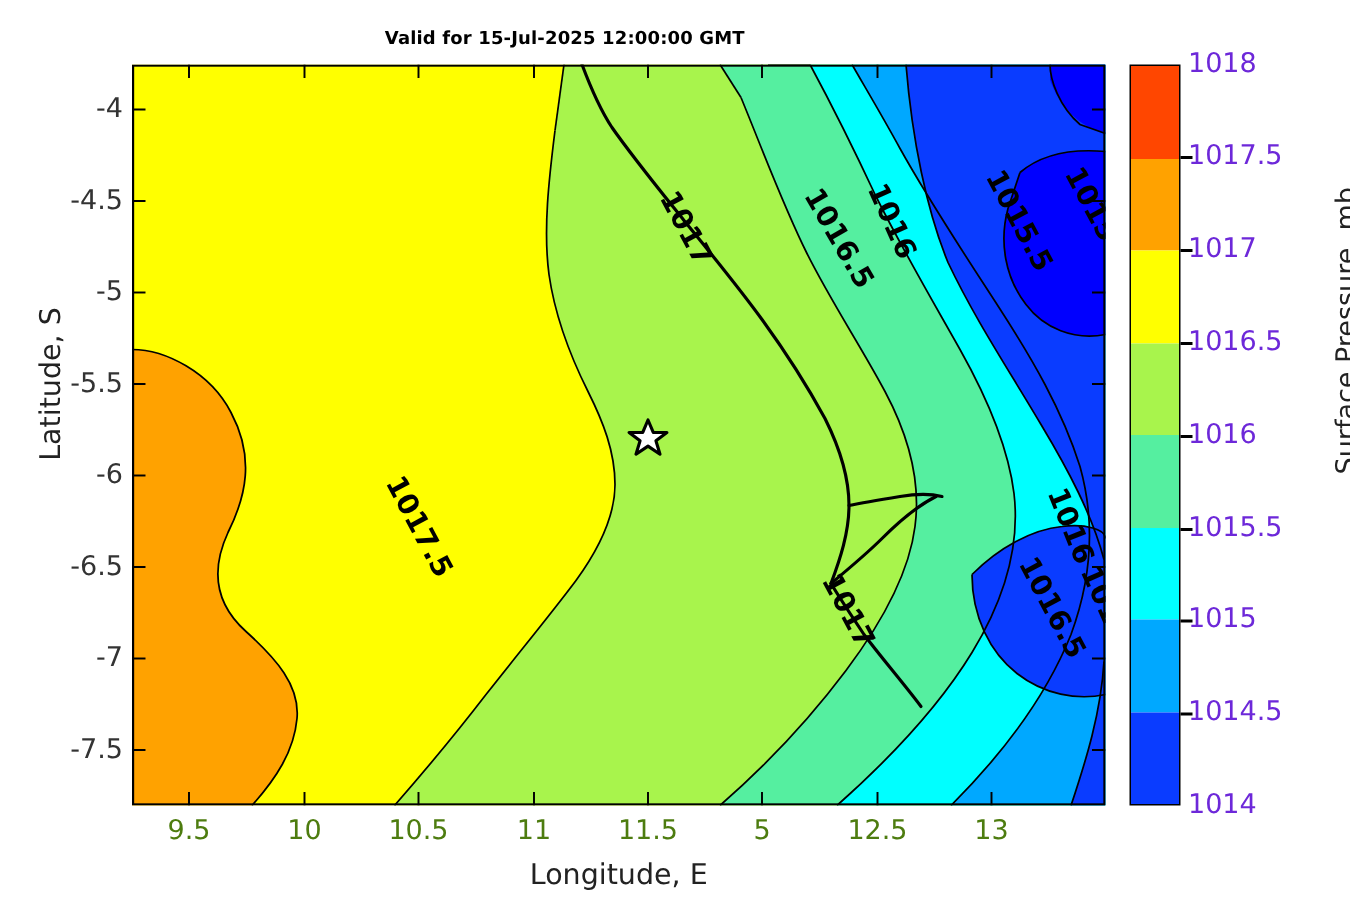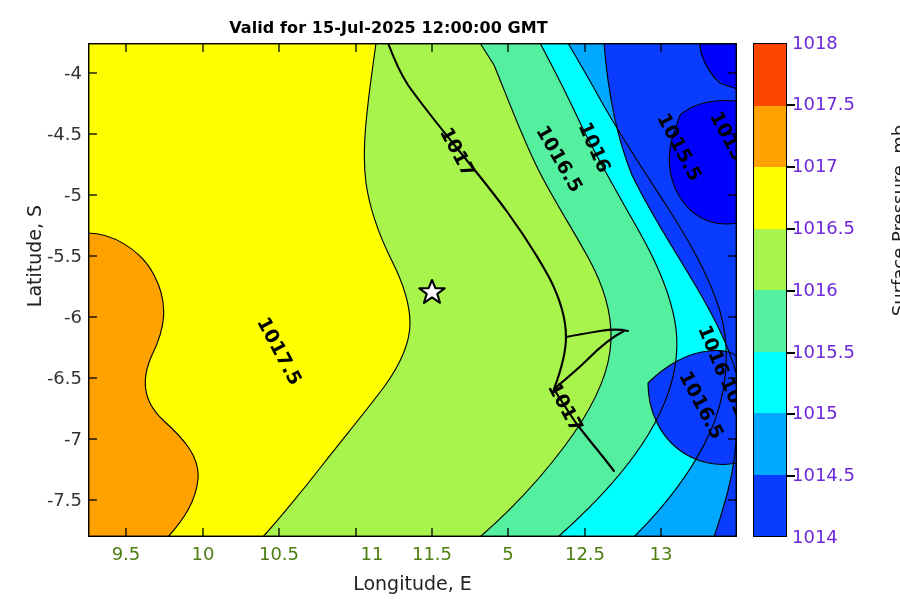--- a/index.html
+++ b/index.html
@@ -1,22 +1,22 @@
 <!DOCTYPE html>
 <html><head>
 <meta charset="utf-8">
 <style>
   html,body{margin:0;padding:0;background:#ffffff;}
   body{width:900px;height:600px;overflow:hidden;
        font-family:"DejaVu Sans","Liberation Sans",sans-serif;}
   #root{position:relative;width:900px;height:600px;background:#fff;}
 
   #title{
-    position:absolute;left:16px;top:18px;width:745px;text-align:center;
-    font-size:16px;font-weight:bold;color:#000;letter-spacing:0.1px;
+    position:absolute;left:4px;top:18px;width:745px;text-align:center;
+    font-size:12px;font-weight:bold;color:#000;letter-spacing:0.1px;
   }
 
   #plotwrap{position:absolute;left:88px;top:43px;width:649px;height:494px;}
   #plotsvg{display:block;width:649px;height:494px;}
 
   
   .ytick{
     position:absolute;right:0;width:58px;text-align:right;
     font-size:18px;color:#333;line-height:1;transform:translateY(-50%);
     white-space:nowrap;
@@ -224,21 +224,21 @@
     <div class="ytick" style="top:274px">-6</div>
     <div class="ytick" style="top:335px">-6.5</div>
     <div class="ytick" style="top:396px">-7</div>
     <div class="ytick" style="top:457px">-7.5</div>
   </div>
 
   <div id="xlabels">
     <div class="xtick" style="left:38px">9.5</div>
     <div class="xtick" style="left:115px">10</div>
     <div class="xtick" style="left:191px">10.5</div>
-    <div class="xtick" style="left:284px">11</div>
+    <div class="xtick" style="left:268px">11</div>
     <div class="xtick" style="left:344px">11.5</div>
     <div class="xtick" style="left:420px">5</div>
     <div class="xtick" style="left:497px">12.5</div>
     <div class="xtick" style="left:573px">13</div>
   </div>
 
   <div id="xaxisname">Longitude, E</div>
   <div id="yaxisname">Latitude, S</div>
 
   <div id="cbar">

